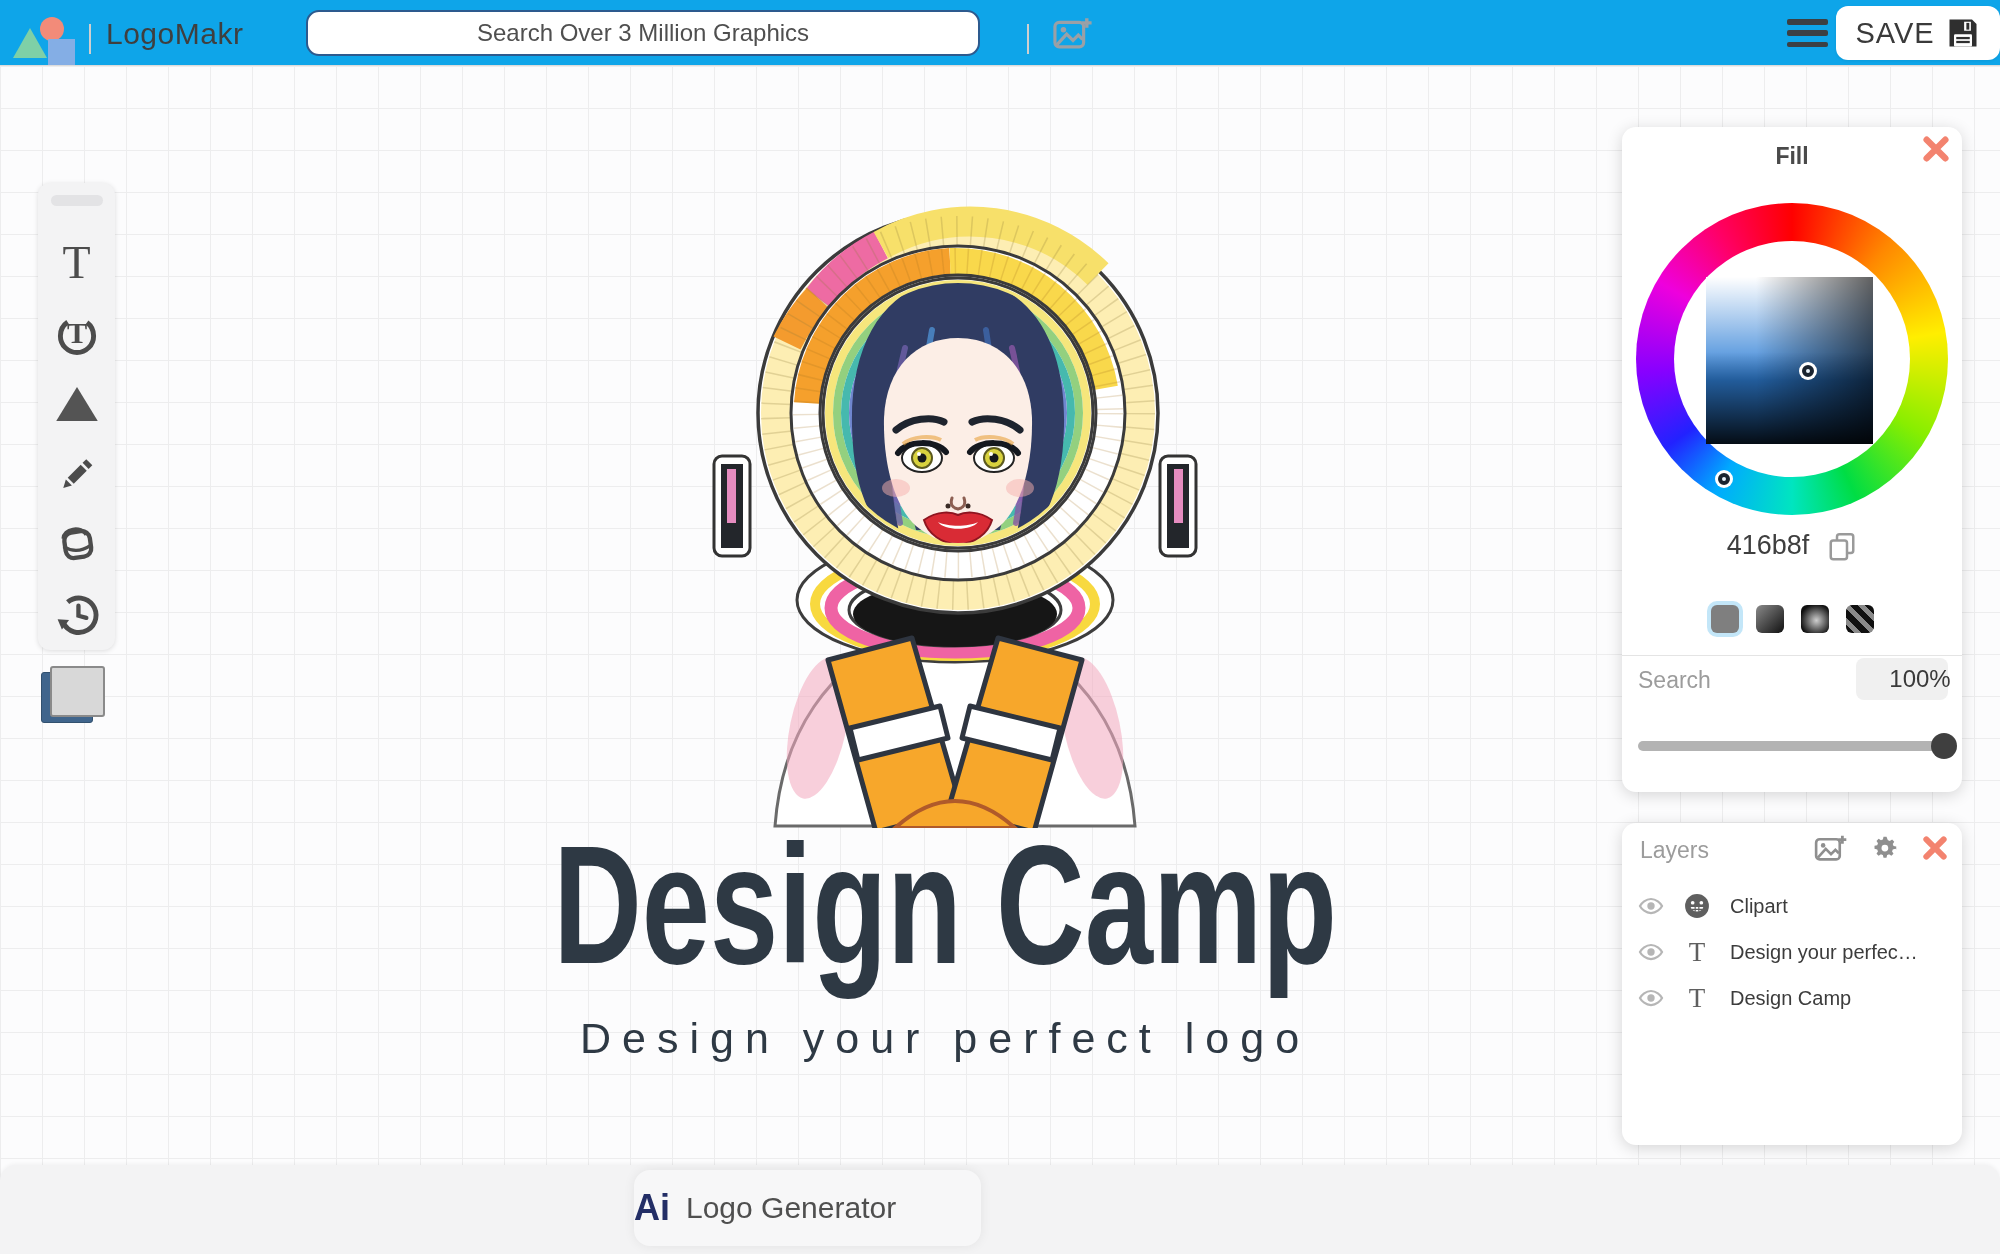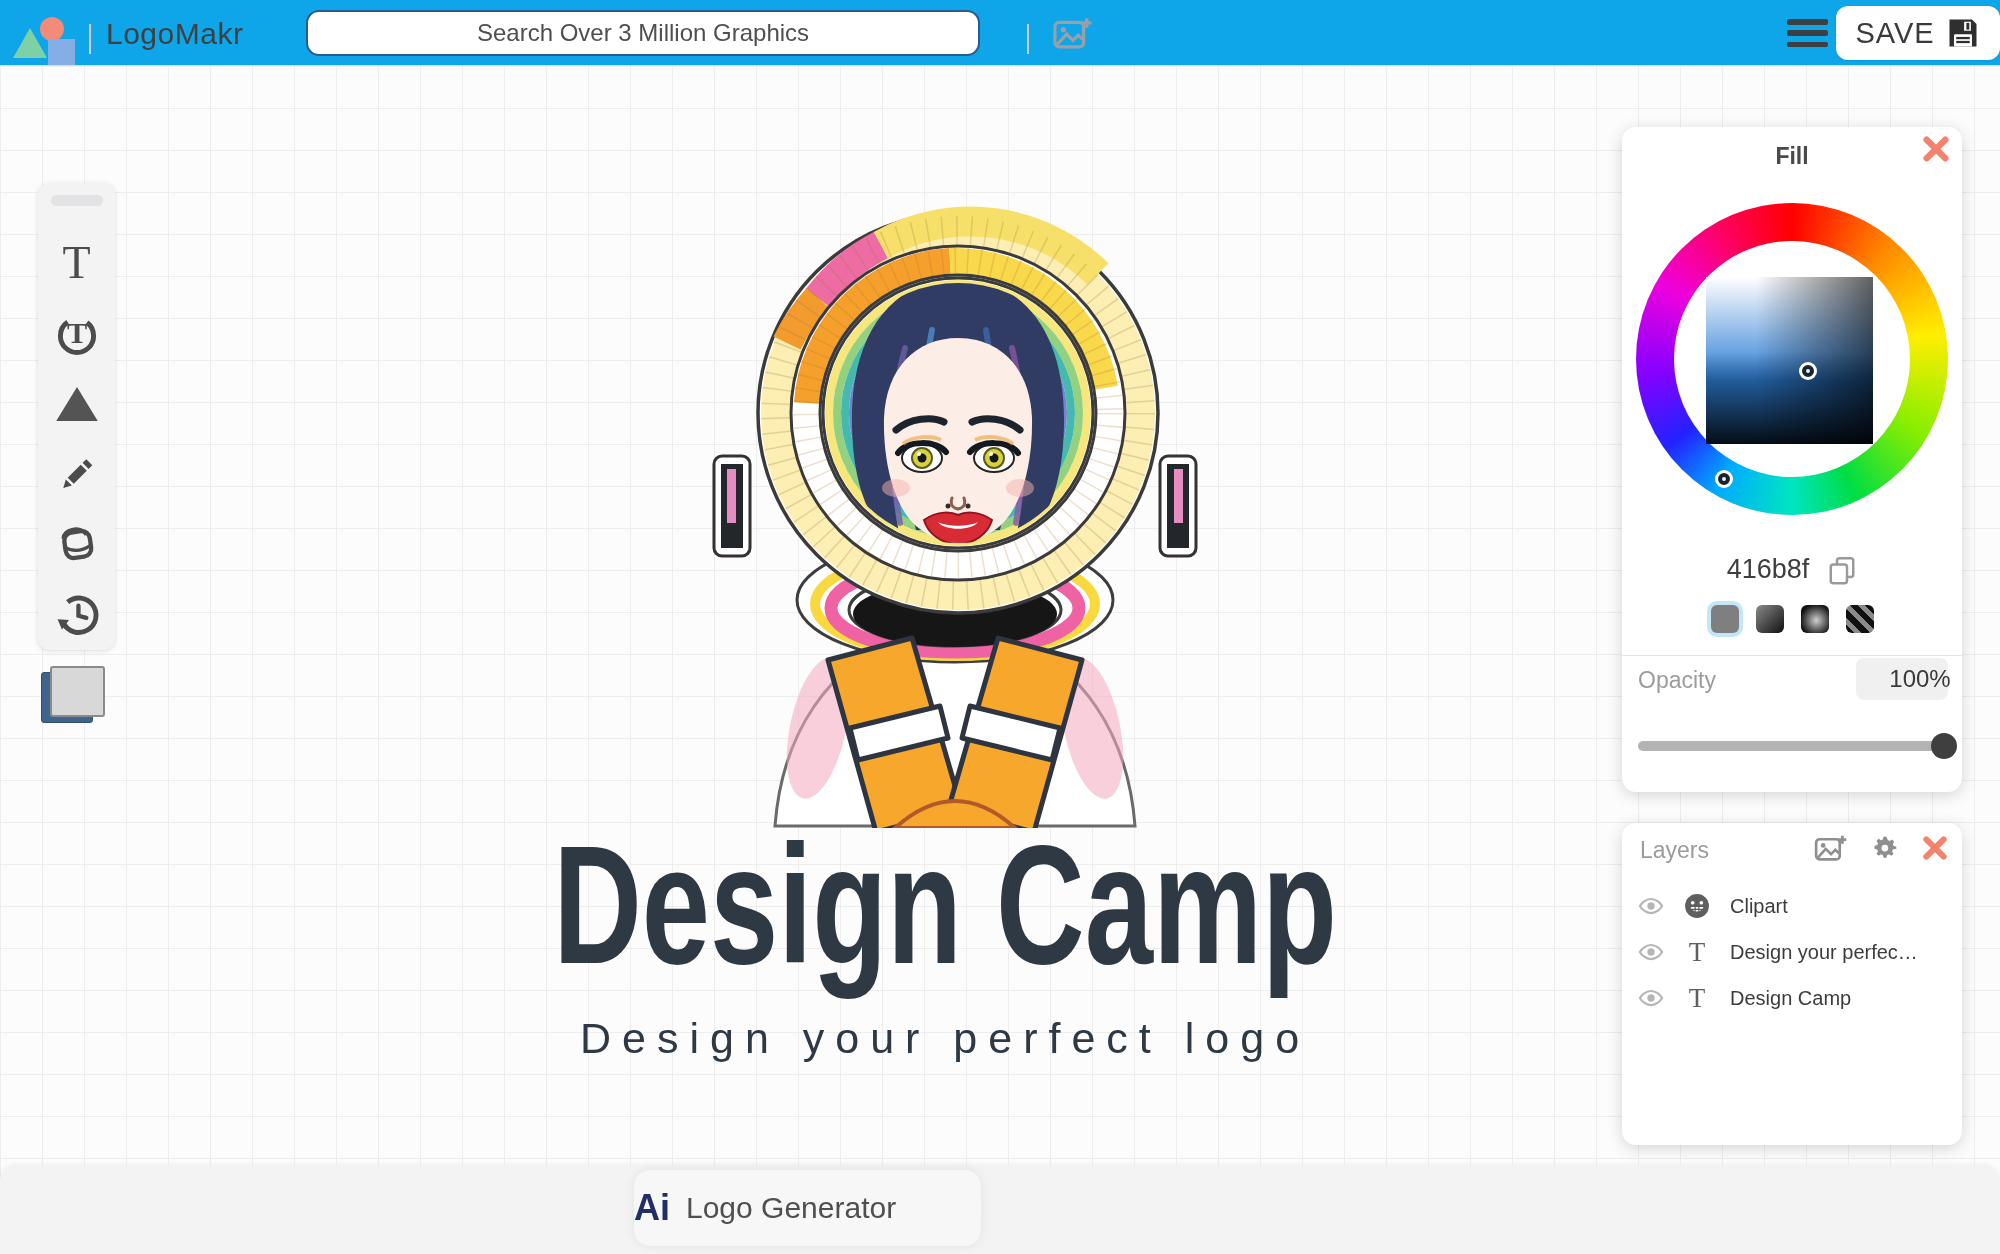--- a/index.html
+++ b/index.html
@@ -50,21 +50,21 @@
   .panel-close { position:absolute; width:28px; height:28px; cursor:pointer; }
   .fill-title { position:absolute; top:16px; left:0; width:100%; text-align:center; font-size:23px; font-weight:bold; color:#4a4a4a; }
   .wheel { position:absolute; left:14px; top:76px; width:312px; height:312px; border-radius:50%;
     background:conic-gradient(from 0deg, #ff0000, #ff8800 40deg, #ffee00 80deg, #88ee00 120deg, #00dd44 155deg, #00e5c0 180deg, #00aaff 210deg, #2222ff 235deg, #8800ff 265deg, #ee00dd 300deg, #ff0066 330deg, #ff0000 360deg); }
   .wheel-hole { position:absolute; inset:38px; background:#fff; border-radius:50%; }
   .sv-square { position:absolute; left:84px; top:150px; width:167px; height:167px; background:#2f7fd6; }
   .sv-square .ov1 { position:absolute; inset:0; background:linear-gradient(to bottom, #ffffff, rgba(255,255,255,0) 62%); }
   .sv-square .ov2 { position:absolute; inset:0; background:linear-gradient(to right, rgba(0,0,0,0) 30%, rgba(0,0,0,.62)); }
   .sv-square .ov3 { position:absolute; inset:0; background:linear-gradient(to bottom, rgba(0,0,0,0) 45%, rgba(0,0,0,.9)); }
   .marker { position:absolute; width:12px; height:12px; border:4px solid #1a2430; border-radius:50%; background:#e8f2fa; box-shadow:0 0 0 3px #fff; cursor:pointer; }
-  .hex-row { position:absolute; top:427px; left:0; width:100%; display:flex; align-items:center; justify-content:center; gap:18px; }
+  .hex-row { position:absolute; top:403px; left:0; width:100%; display:flex; align-items:center; justify-content:center; gap:18px; }
   .hex-value { font-size:27px; color:#3e3e3e; }
   .swatch-row { position:absolute; top:478px; left:0; width:100%; display:flex; justify-content:center; gap:17px; }
   .swatch { width:28px; height:28px; border-radius:6px; cursor:pointer; }
   .swatch.solid { background:#7f7f7f; box-shadow:0 0 0 4px #c3e6f8; }
   .swatch.linear { background:linear-gradient(135deg,#8a8a8a,#101010); }
   .swatch.radial { background:radial-gradient(circle at 55% 55%, #cfcfcf, #101010 75%); }
   .swatch.stripes { background:repeating-linear-gradient(45deg,#101010 0 6px,#8a8a8a 6px 11px); }
   .opacity-divider { position:absolute; top:528px; left:0; width:100%; border-top:1px solid #e4e4e4; }
   .opacity-label { position:absolute; left:16px; top:540px; font-size:23px; color:#9c9c9c; }
   .opacity-value { position:absolute; right:14px; top:531px; width:92px; height:42px; background:#f0f0f0; border-radius:8px; font-size:24px; color:#3a3a3a; display:flex; align-items:center; justify-content:center; cursor:text;padding-left:36px; }
@@ -287,21 +287,21 @@
         <rect x="3" y="7.5" width="13" height="15" rx="2" fill="#fff" stroke="#9a9a9a" stroke-width="2"></rect>
       </svg>
     </div>
     <div class="swatch-row">
       <div class="swatch solid"></div>
       <div class="swatch linear"></div>
       <div class="swatch radial"></div>
       <div class="swatch stripes"></div>
     </div>
     <div class="opacity-divider"></div>
-    <div class="opacity-label">Opacity</div>
+    <div class="opacity-label">Search</div>
     <div class="opacity-value">100%</div>
     <div class="opacity-slider">
       <div class="opacity-track"></div>
       <div class="opacity-handle"></div>
     </div>
   </div>
 
   <div class="panel layers-panel">
     <div class="layers-title">Layers</div>
     <div class="layers-icons">

